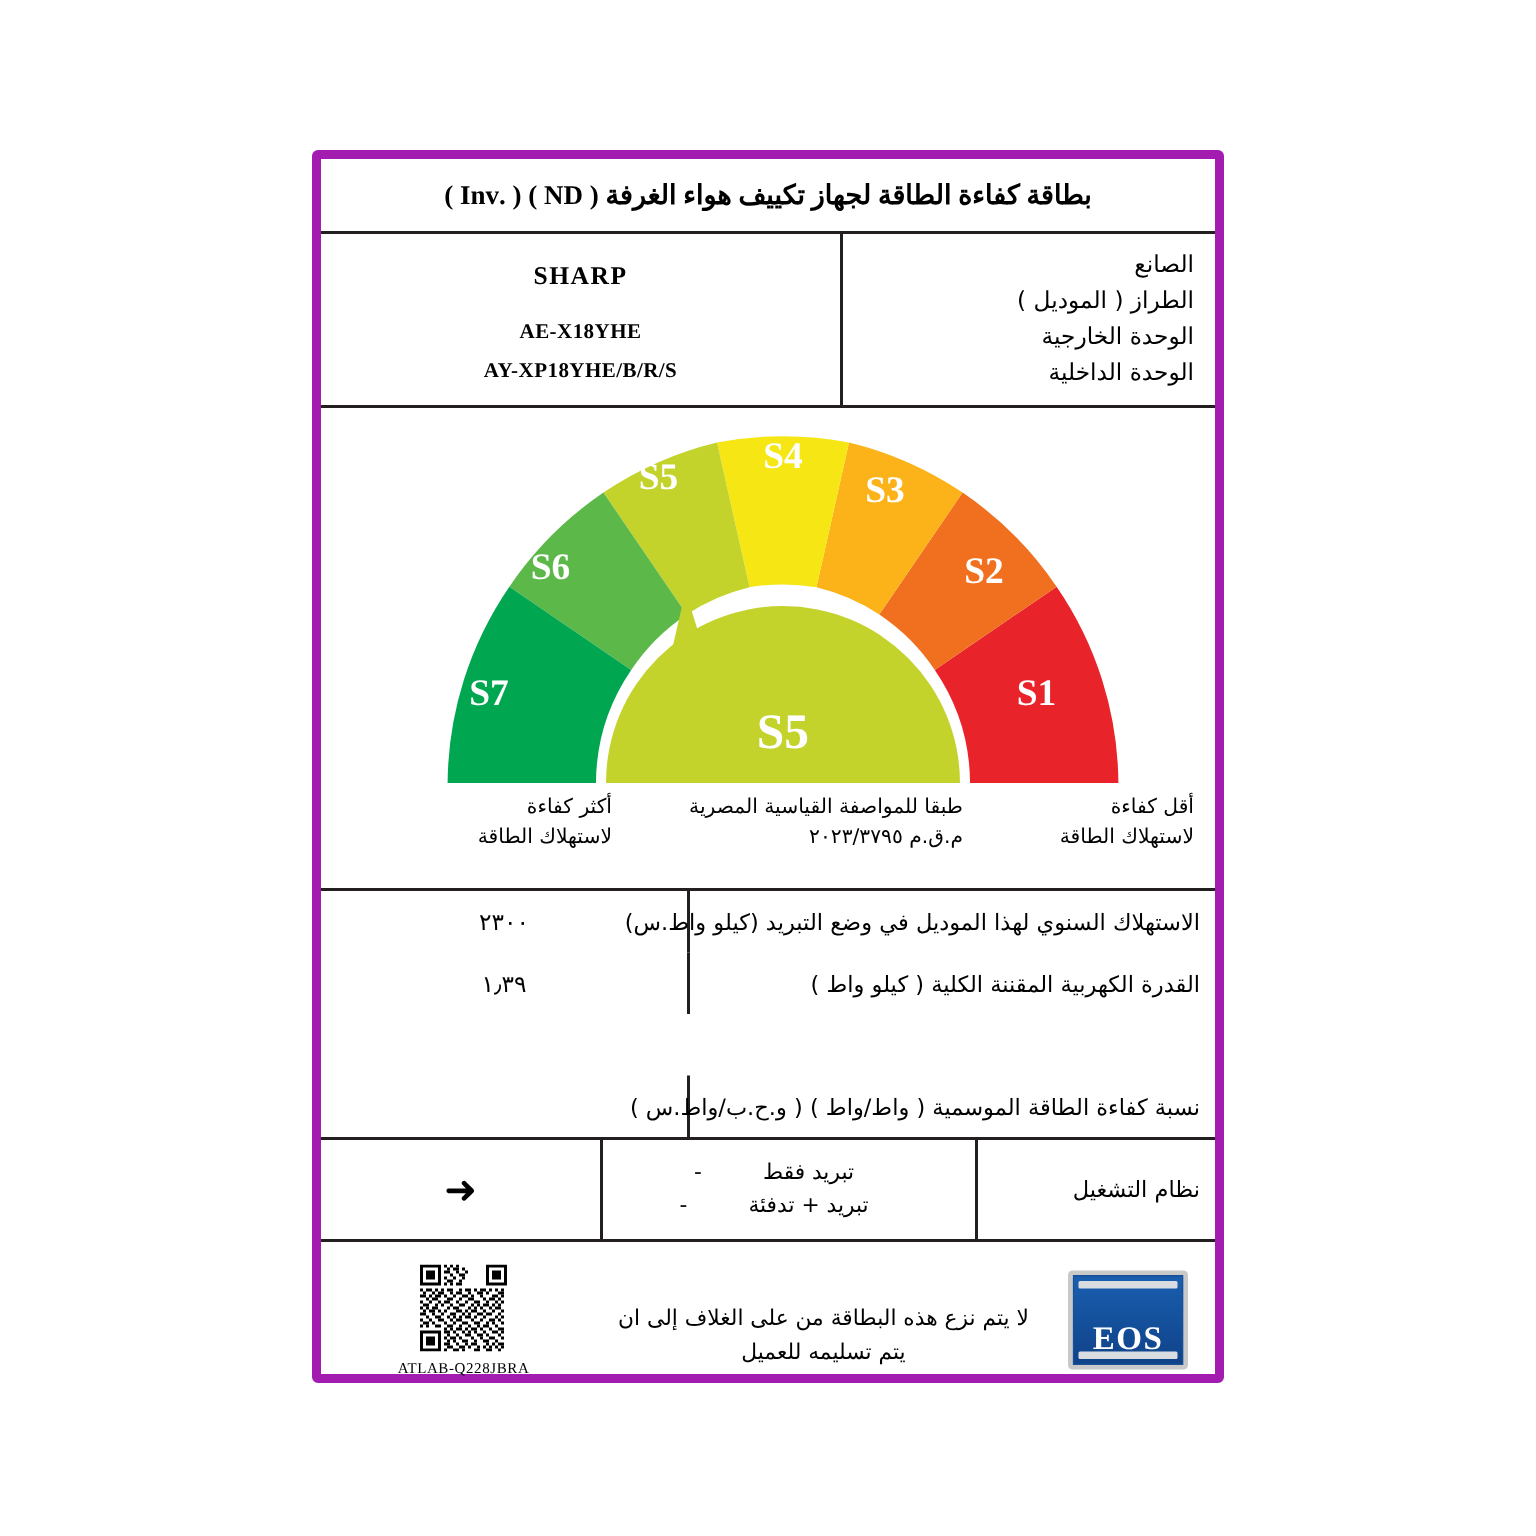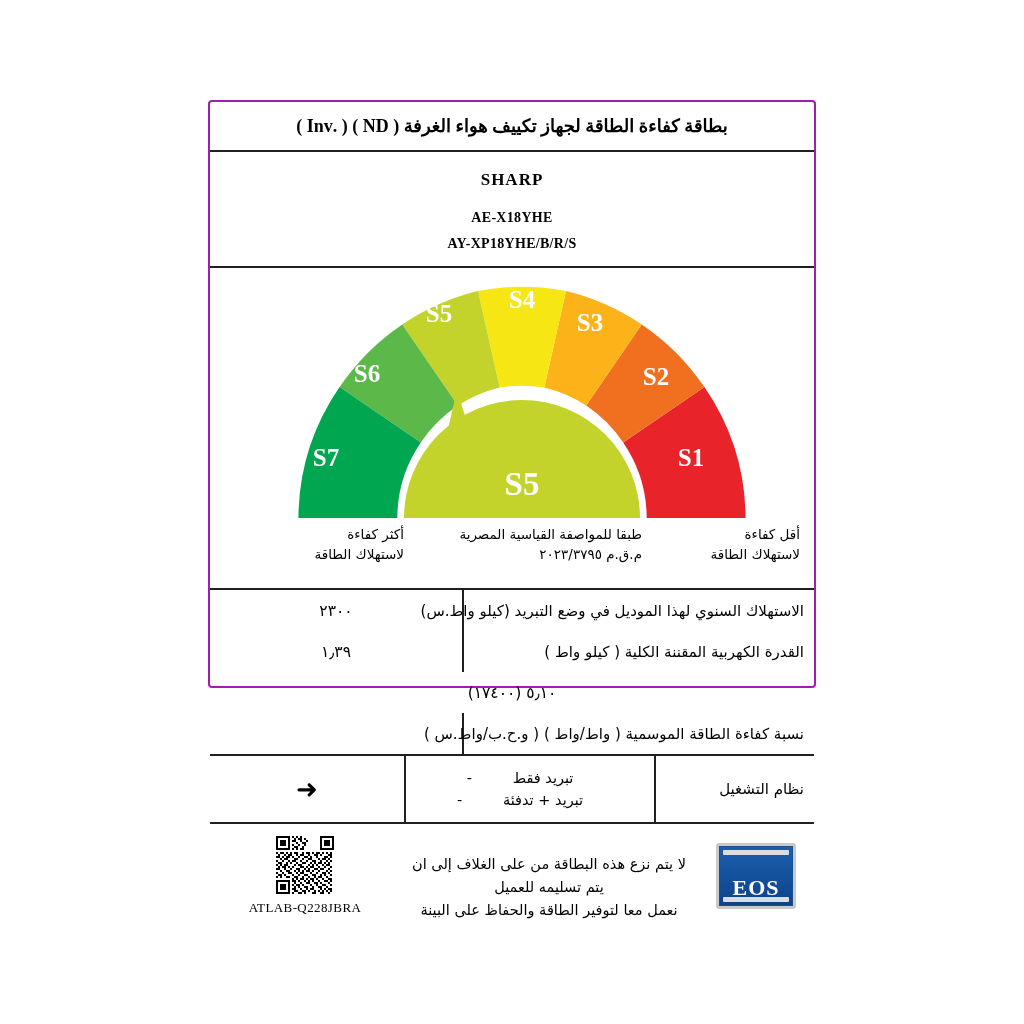--- a/index.html
+++ b/index.html
@@ -14,22 +14,22 @@
     color: #000;
     position: relative;
     overflow: hidden;
   }
 
   .label-card {
     position: absolute;
     left: 208px;
     top: 100px;
     width: 608px;
-    height: 588px;
-    border: 2px solid #a21caf;
+    height: 822px;
+    border: 6px solid #a21caf;
     border-radius: 4px;
     background: #fff;
     box-sizing: border-box;
   }
 
   
   .title-row {
     height: 48px;
     border-bottom: 2px solid #231f20;
     display: flex;
@@ -293,34 +293,40 @@
     justify-content: center;
   }
   .qr-code {
     width: 58px;
     height: 58px;
     display: block;
   }
   .qr-text {
     margin-top: 6px;
     font-family: "Liberation Serif", serif;
-    font-size: 13px;
+    font-size: 10px;
     letter-spacing: 0.4px;
   }
 </style>
 </head>
 <body>
 
 <div class="label-card">
 
   <div class="title-row">
     <div class="title-text">بطاقة كفاءة الطاقة لجهاز تكييف هواء الغرفة ( ND ) ( .Inv )</div>
   </div>
 
   <div class="manu-row">
+    <div class="manu-right">
+      <div>الصانع</div>
+      <div>الطراز ( الموديل )</div>
+      <div>الوحدة الخارجية</div>
+      <div>الوحدة الداخلية</div>
+    </div>
     <div class="manu-left">
       <div class="brand">SHARP</div>
       <div class="model-out">AE-X18YHE</div>
       <div class="model-in">AY-XP18YHE/B/R/S</div>
     </div>
   </div>
 
   <div class="gauge-section">
     <div class="gauge-wrap">
       <svg viewBox="0 0 560 262" width="560" height="262" xmlns="http://www.w3.org/2000/svg">
@@ -375,21 +381,20 @@
   <div class="specs">
     <div class="spec-row">
       <div class="spec-desc">الاستهلاك السنوي لهذا الموديل في وضع التبريد (كيلو واط.س)</div>
       <div class="spec-val">٢٣٠٠</div>
     </div>
     <div class="spec-row">
       <div class="spec-desc">القدرة الكهربية المقننة الكلية ( كيلو واط )</div>
       <div class="spec-val">١٫٣٩</div>
     </div>
     <div class="spec-row">
-      <div class="spec-val">٥٫١٠  (١٧٤٠٠)</div>
     </div>
     <div class="spec-row">
       <div class="spec-desc">نسبة كفاءة الطاقة الموسمية ( واط/واط ) ( و.ح.ب/واط.س )</div>
     </div>
   </div>
 
   <div class="oper-row">
     <div class="oper-desc">نظام التشغيل</div>
     <div class="oper-modes">
       <div class="mode-line">
@@ -408,21 +413,20 @@
     <div class="eos-cell">
       <div class="eos-logo">
         <div class="bar top"></div>
         <div class="eos-text">EOS</div>
         <div class="bar bottom"></div>
       </div>
     </div>
     <div class="notice-cell">
       <div>لا يتم نزع هذه البطاقة من على الغلاف إلى ان</div>
       <div>يتم تسليمه للعميل</div>
-      <div>نعمل معا لتوفير الطاقة والحفاظ على البينة</div>
     </div>
     <div class="qr-cell">
       <svg class="qr-code" viewBox="0 0 29 29">
         <rect width="29" height="29" fill="#ffffff"></rect>
         <g fill="#000000">
           <rect x="0" y="0" width="7" height="7"></rect>
             <rect x="1" y="1" width="5" height="5" fill="#fff"></rect>
             <rect x="2" y="2" width="3" height="3"></rect>
           <rect x="22" y="0" width="7" height="7"></rect>
             <rect x="23" y="1" width="5" height="5" fill="#fff"></rect>

